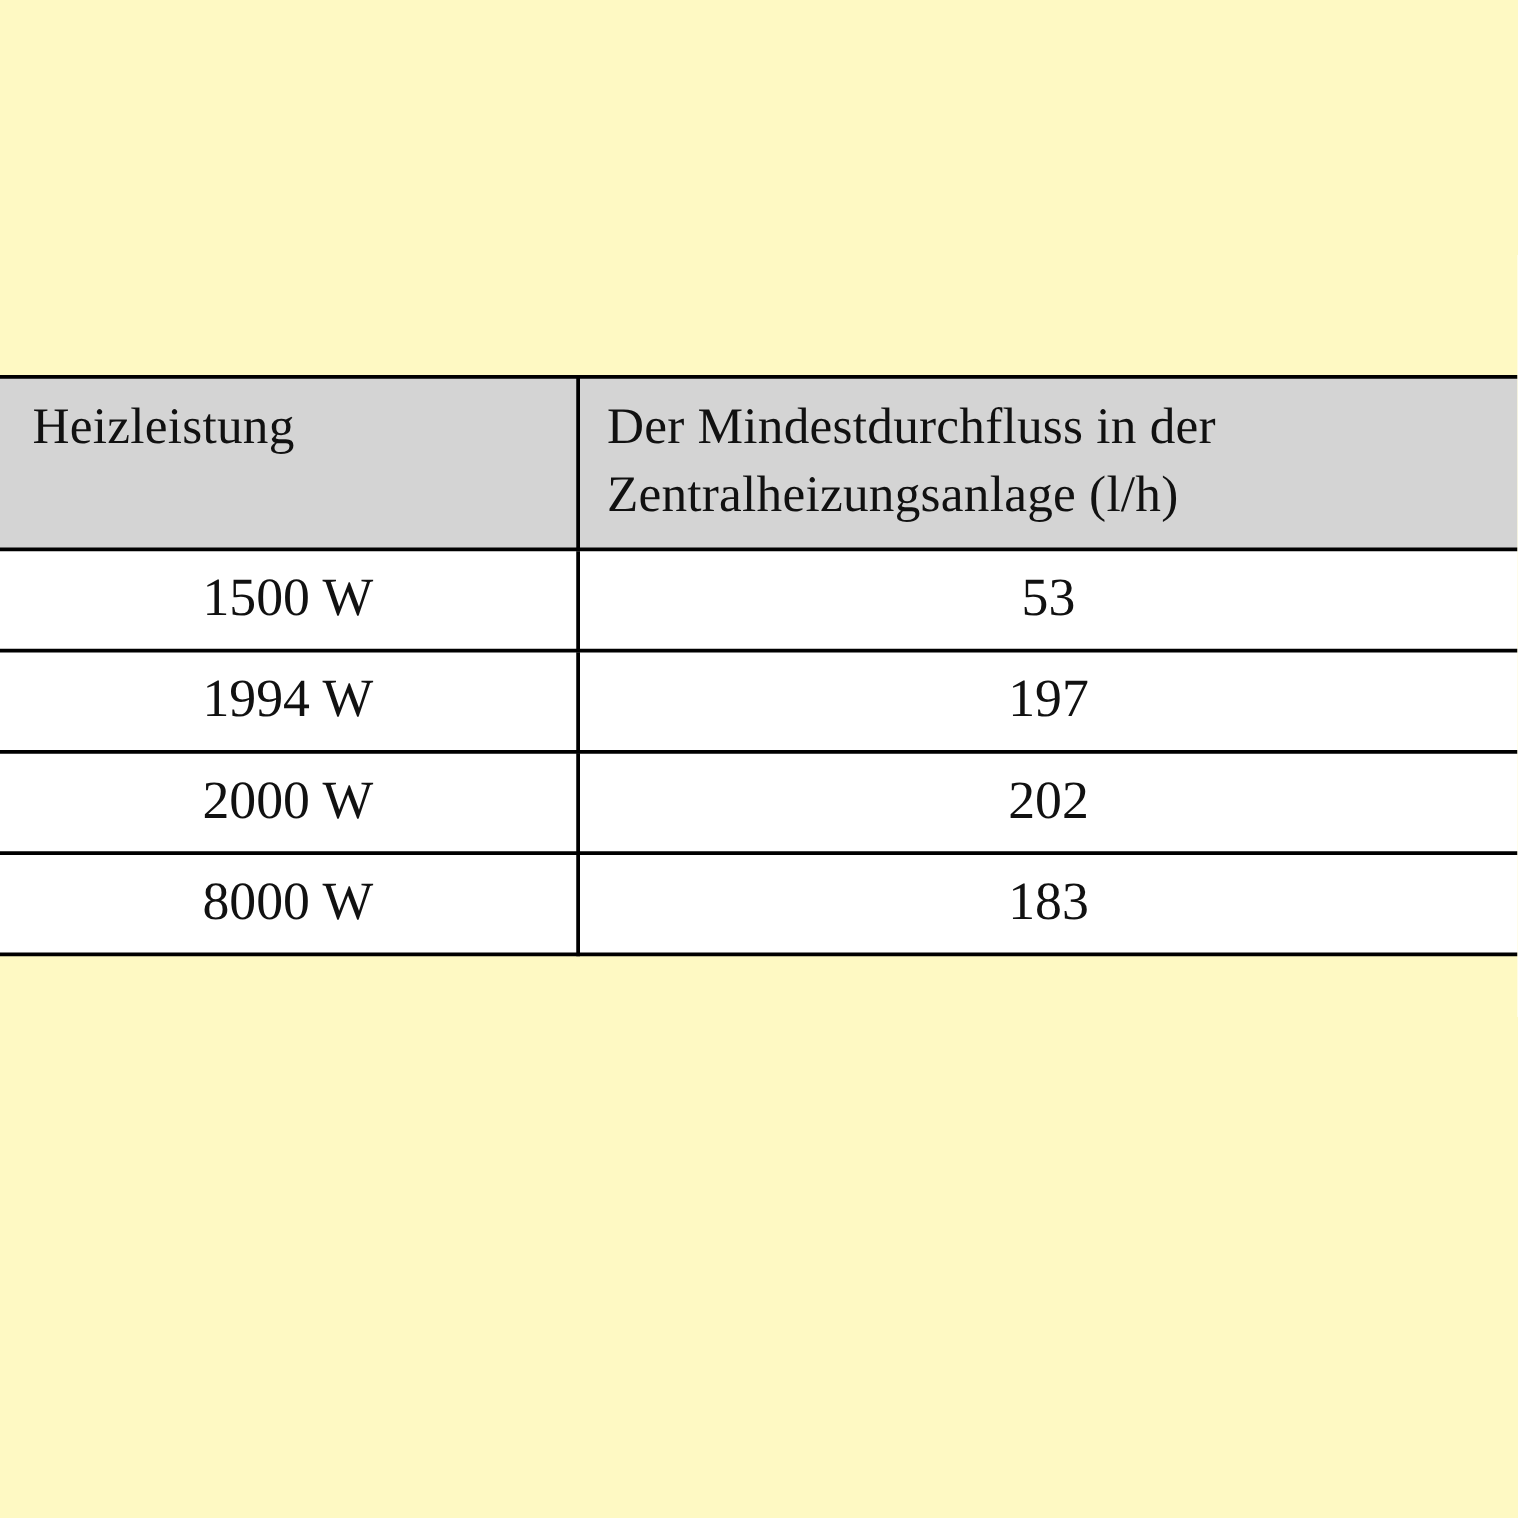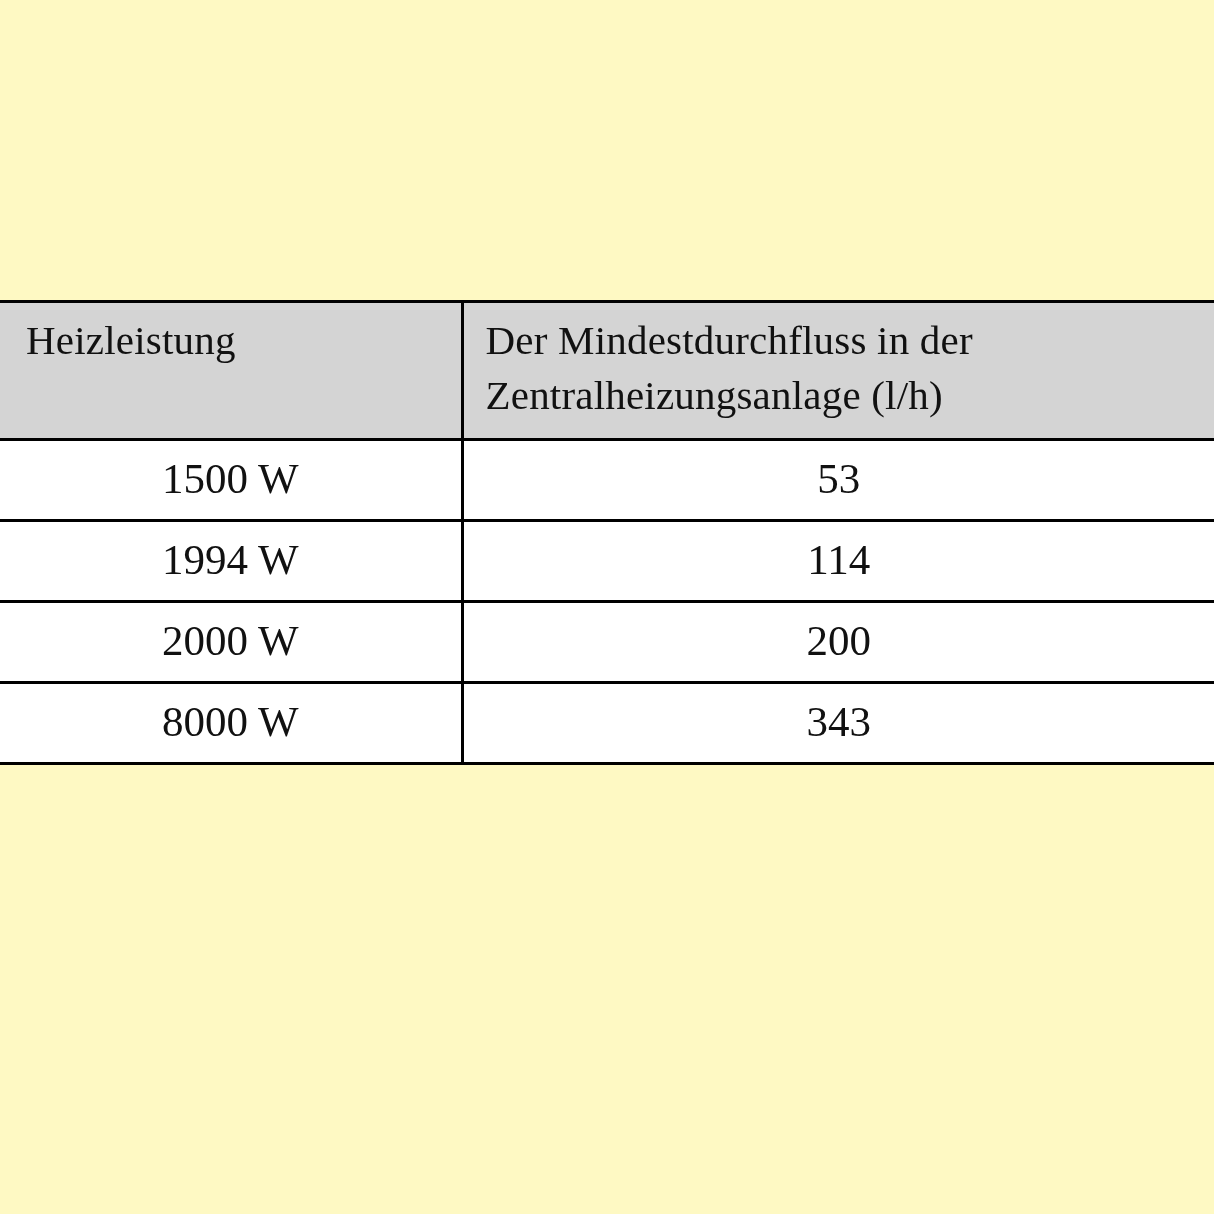--- a/index.html
+++ b/index.html
@@ -88,26 +88,26 @@
           <th class="head-right">Der Mindestdurchfluss in der Zentralheizungsanlage (l/h)</th>
         </tr>
       </thead>
       <tbody>
         <tr>
           <td class="cell-left nowrap">1500 W</td>
           <td class="cell-right">53</td>
         </tr>
         <tr>
           <td class="cell-left nowrap">1994 W</td>
-          <td class="cell-right">114</td>
+          <td class="cell-right">197</td>
         </tr>
         <tr>
           <td class="cell-left nowrap">2000 W</td>
-          <td class="cell-right">200</td>
+          <td class="cell-right">202</td>
         </tr>
         <tr>
           <td class="cell-left nowrap">8000 W</td>
-          <td class="cell-right">343</td>
+          <td class="cell-right">183</td>
         </tr>
       </tbody>
     </table>
   </div>
 </div>
 
 </body></html>

